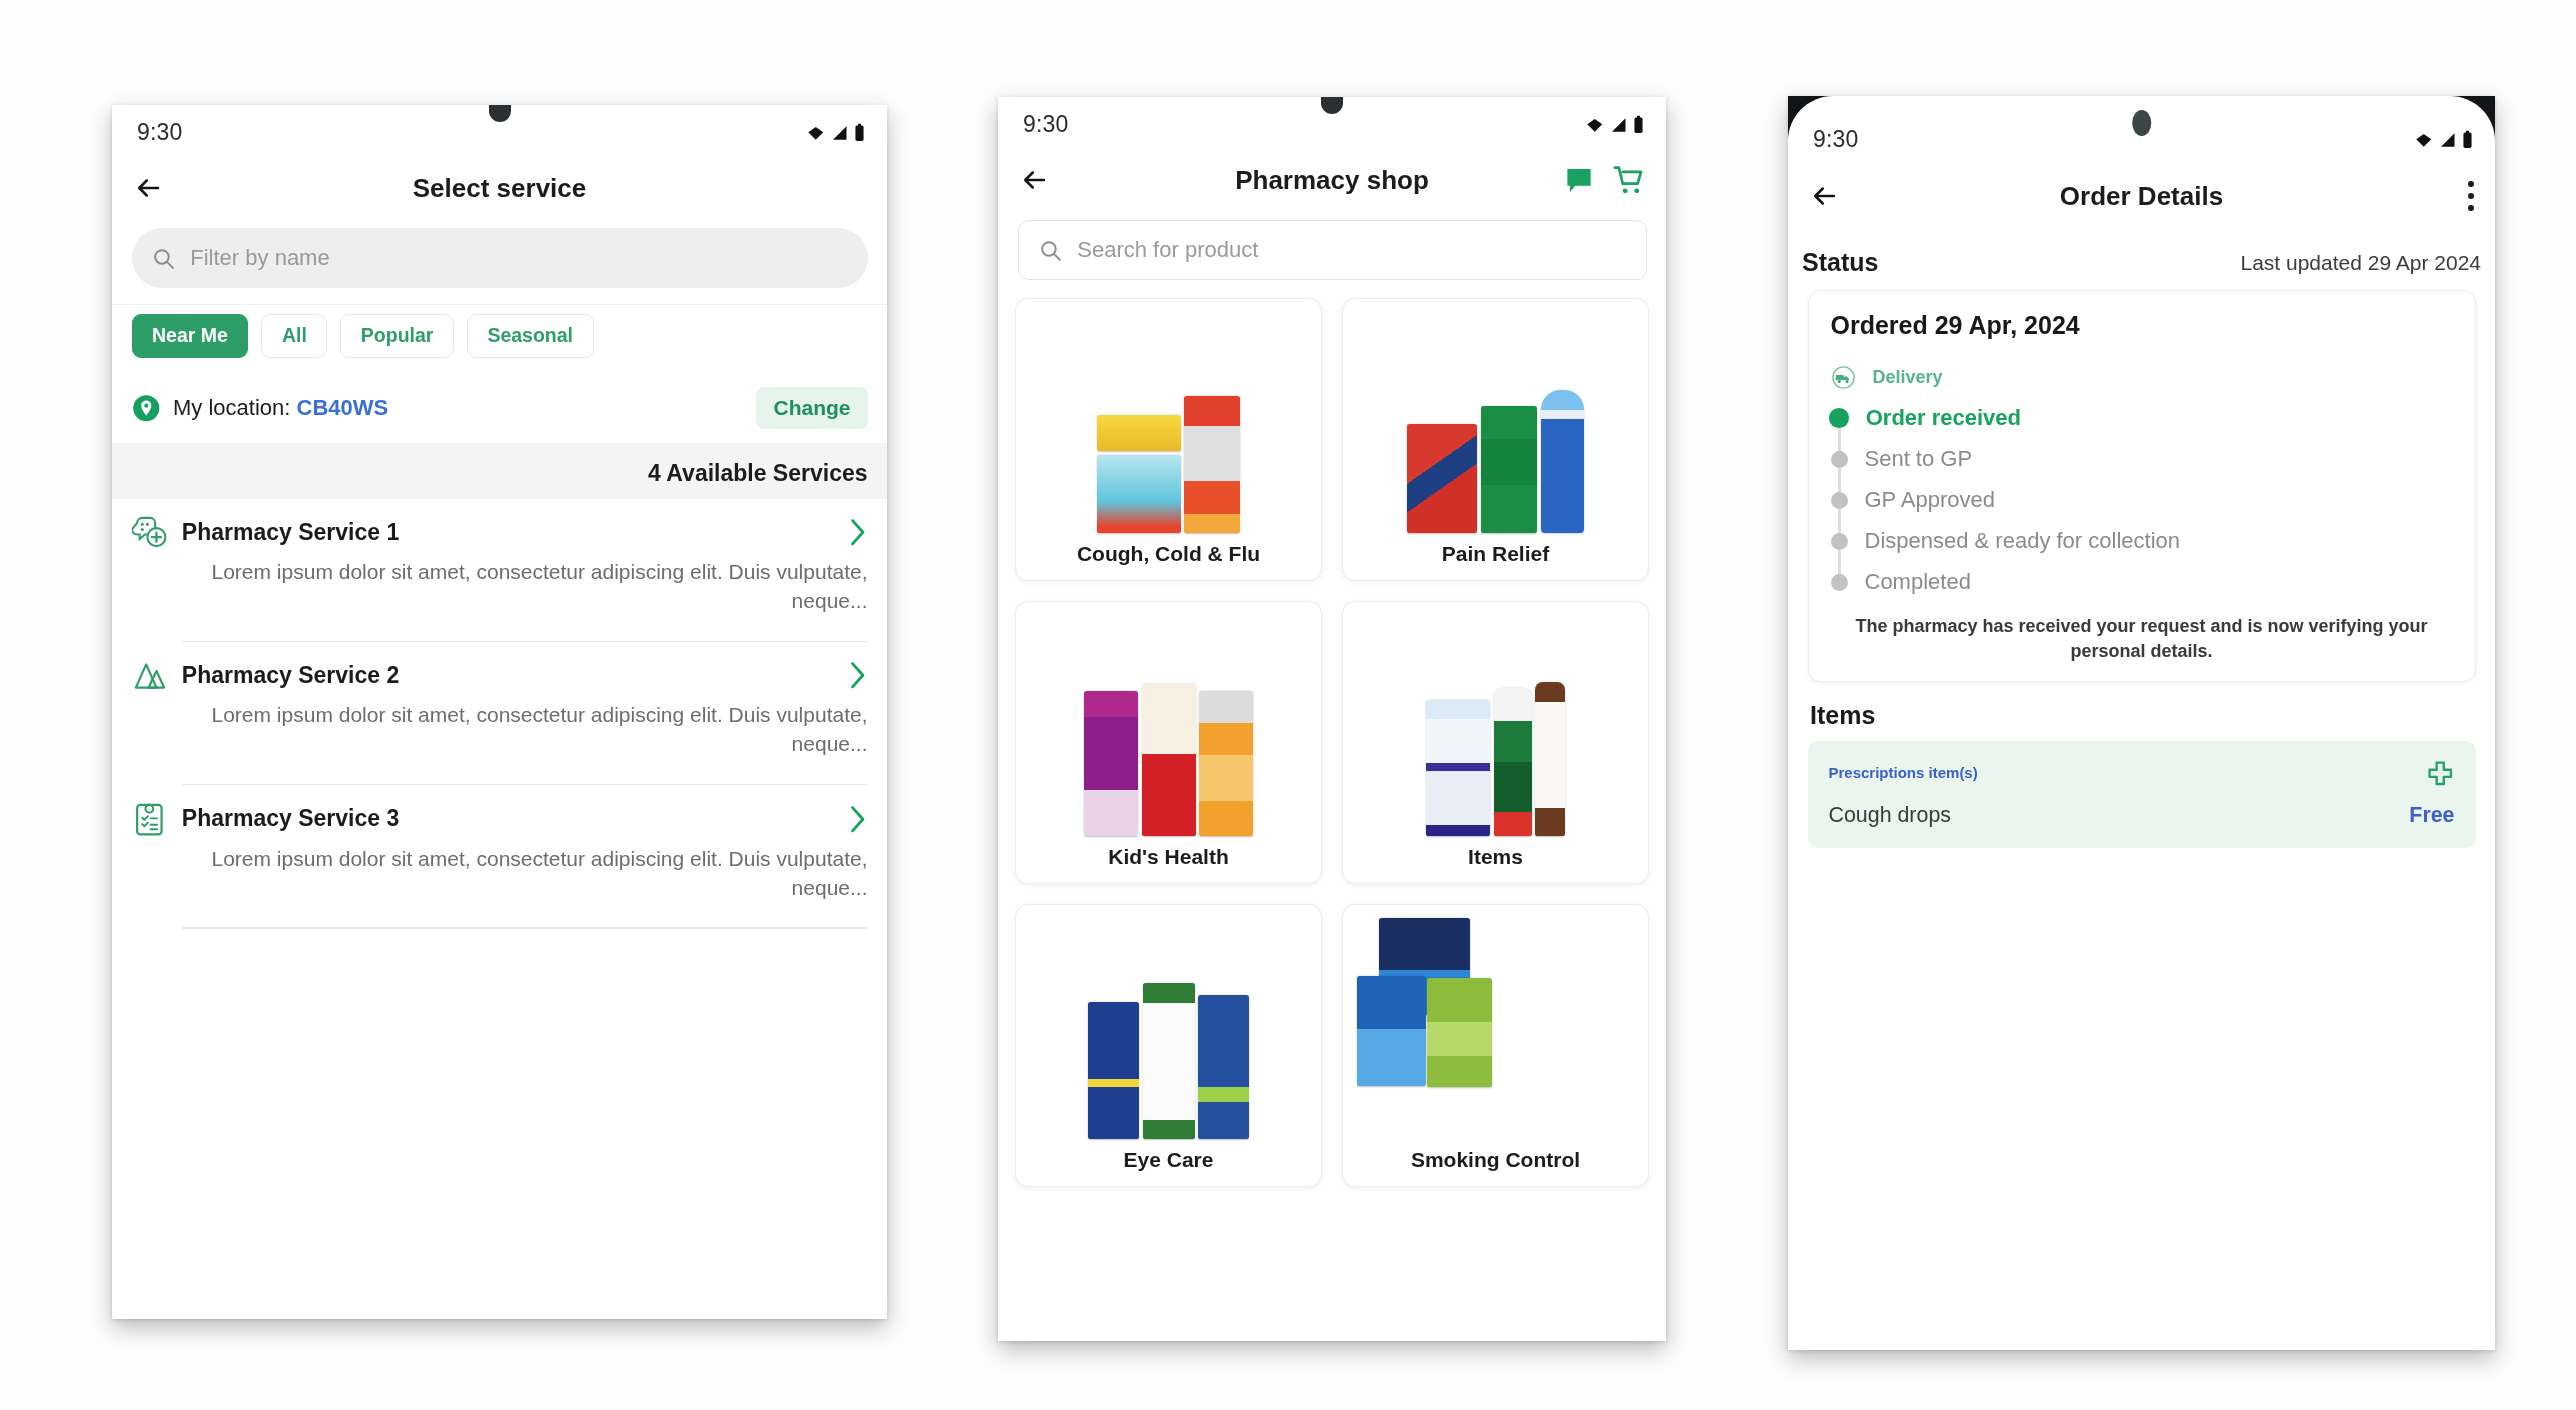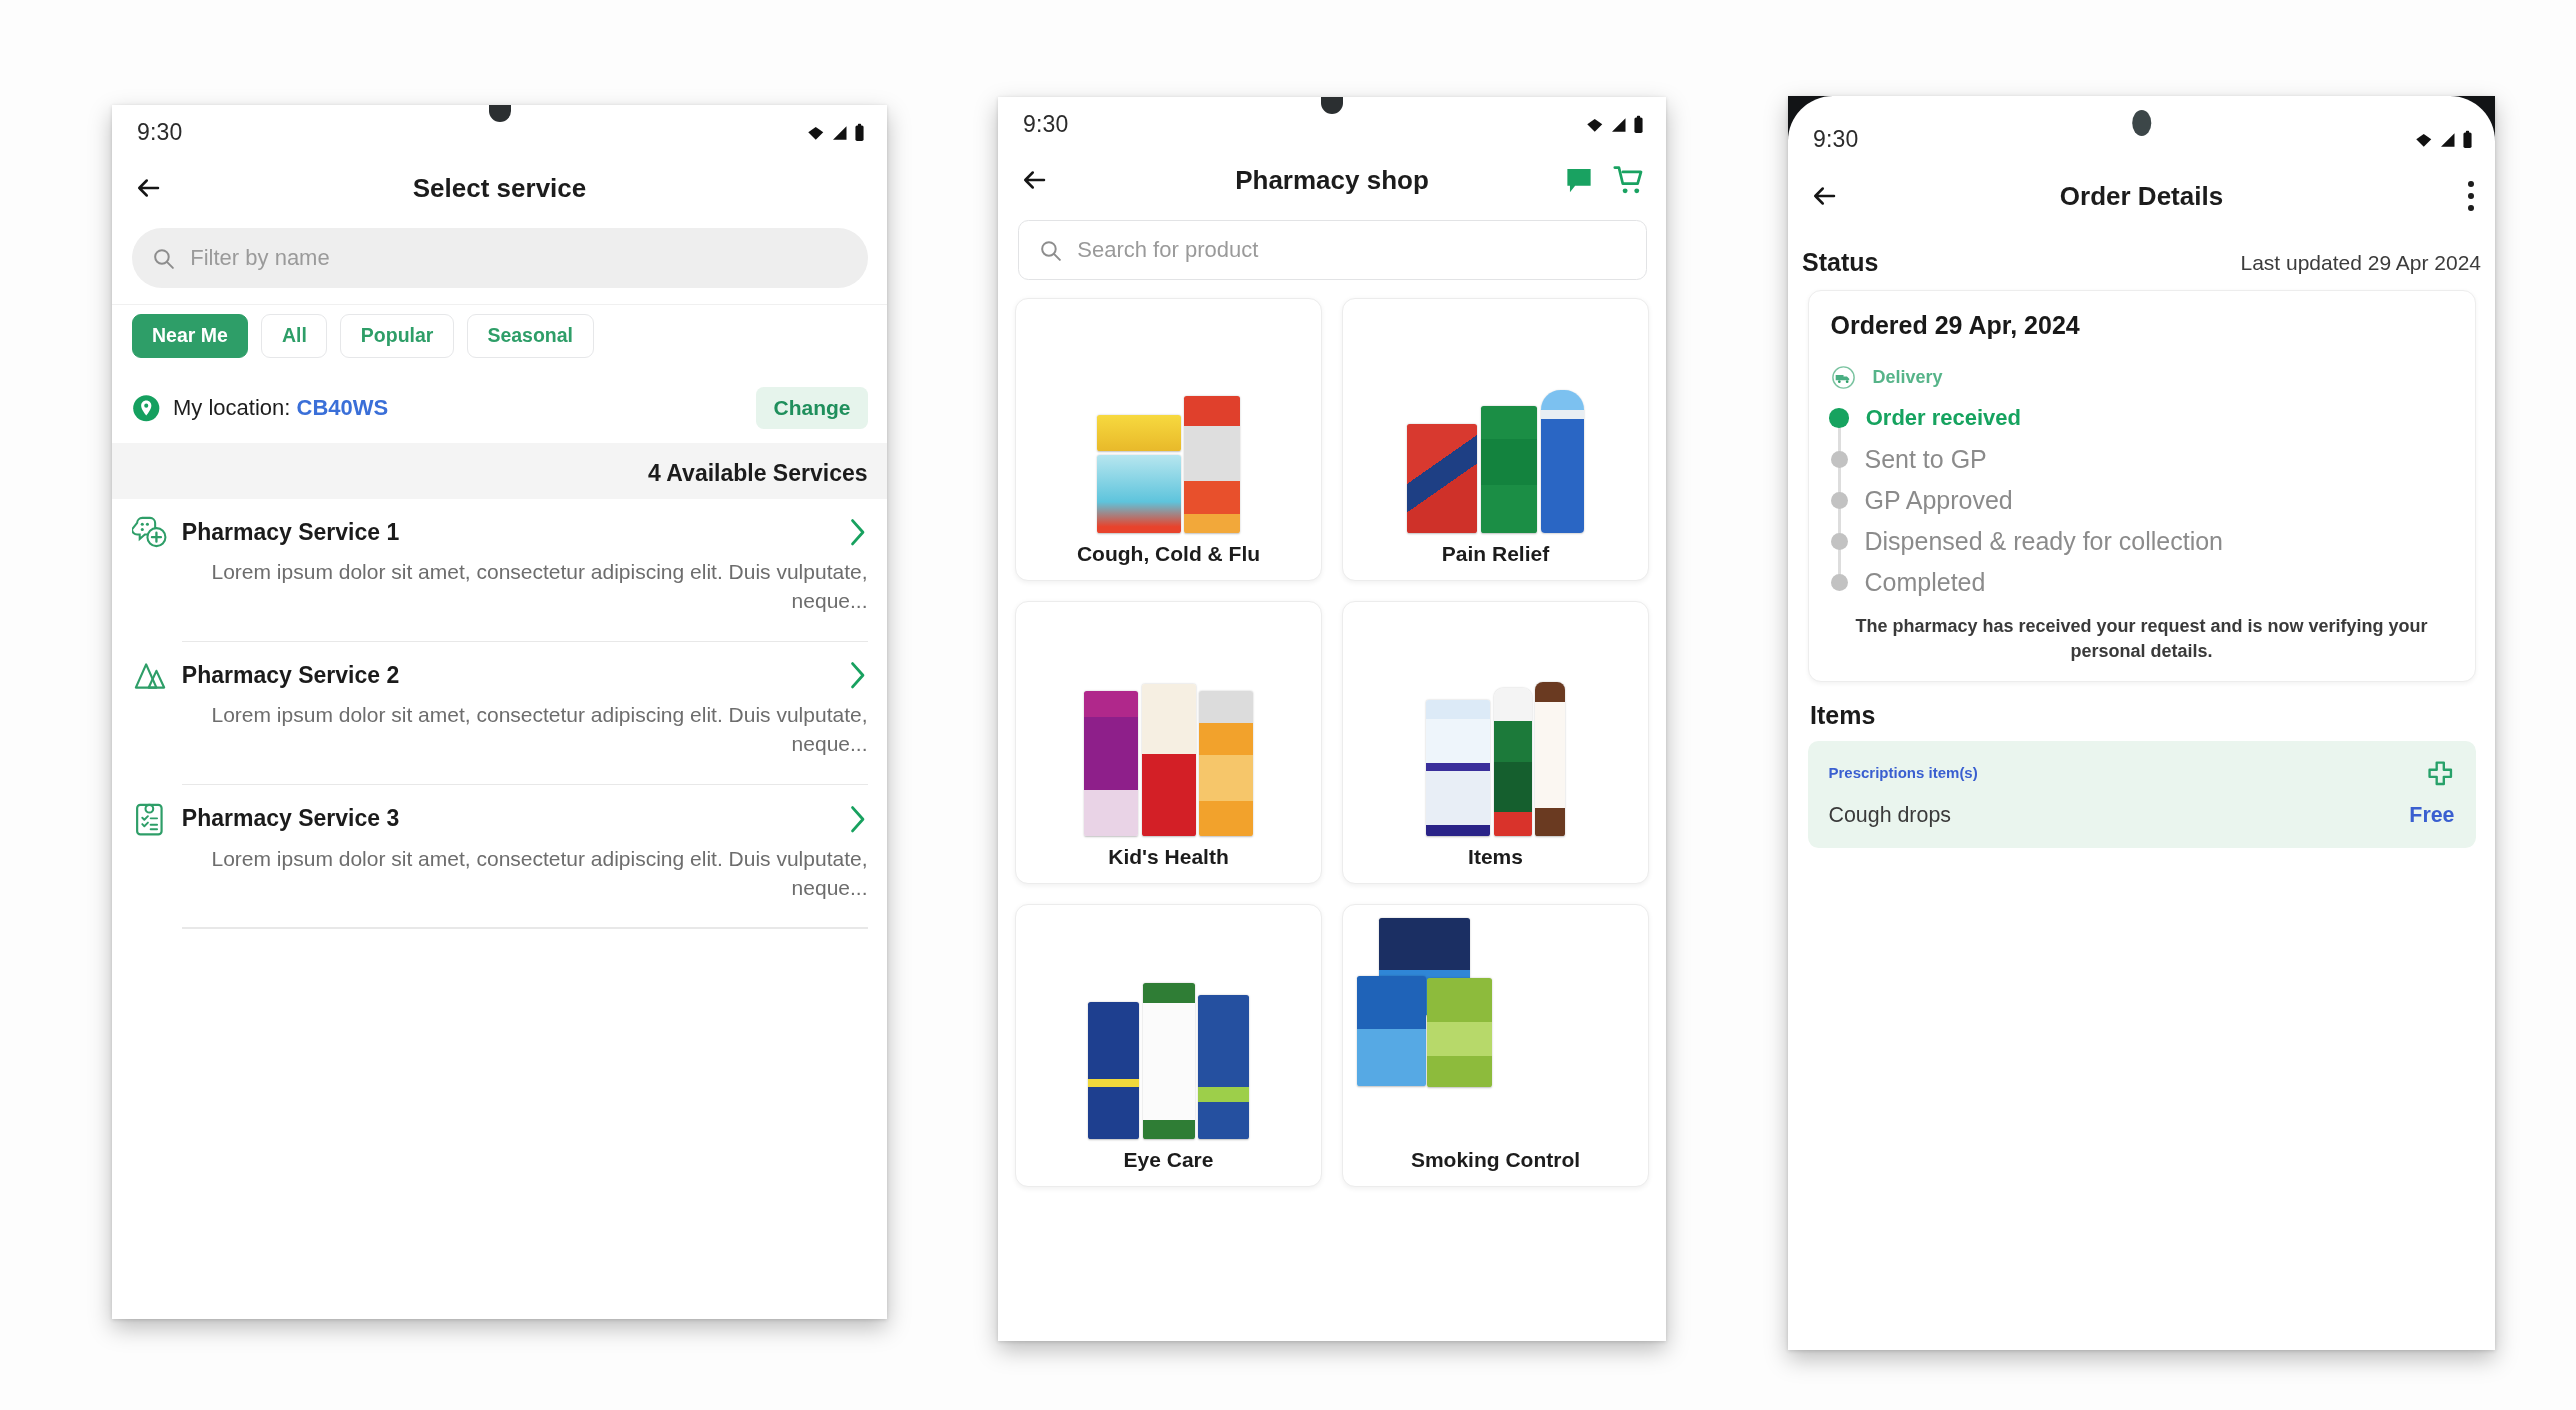--- a/index.html
+++ b/index.html
@@ -139,21 +139,21 @@
   .tl-card {
     margin: 0 19.5px; border: 1.3px solid #ededed; border-radius: 13px;
     padding: 19.5px 22px 17px; background: #fff; box-shadow: 0 1.3px 4.5px rgba(0,0,0,.05);
   }
   .tl-title { font-size: 25px; font-weight: 700; color: #191919; margin-bottom: 17px; }
   .tl-list { position: relative; }
   .tl-row { display: flex; align-items: center; gap: 17px; height: 41px; position: relative; }
   .tl-dot { width: 17px; height: 17px; border-radius: 50%; background: #c2c2c2; flex: 0 0 auto; z-index: 2; }
   .tl-dot.done { background: #16a35f; width: 19.5px; height: 19.5px; margin-left: -1.3px; }
   .tl-line { position: absolute; left: 7.8px; width: 2.6px; background: #dddddd; z-index: 1; }
-  .tl-lbl { font-size: 25px; color: #8b8b8b; }
+  .tl-lbl { font-size: 22px; color: #8b8b8b; }
   .tl-lbl.done { color: #16a35f; font-weight: 600; font-size: 22px; }
   .tl-lbl.delivery { color: #56b489; font-size: 18px; font-weight: 600; }
   .tl-deliv-ic { width: 25px; height: 25px; flex: 0 0 auto; }
   .tl-note { font-size: 18px; color: #3a3a3a; text-align: center; line-height: 1.38;
              font-weight: 700; margin-top: 11.7px; padding: 0 6.5px; }
   .items-head { padding: 19.5px 22px 10.4px; font-size: 25px; font-weight: 700; color: #1b1b1b; }
   .items-card { margin: 0 19.5px; background: #eaf5ee; border-radius: 10.4px; padding: 18px 21px 19.5px; }
   .items-r1 { display: flex; align-items: center; }
   .items-r2 { display: flex; align-items: center; margin-top: 16px; gap: 12px; }
   .pres-lbl { font-size: 15px; font-weight: 700; color: #3a5fd0; }

